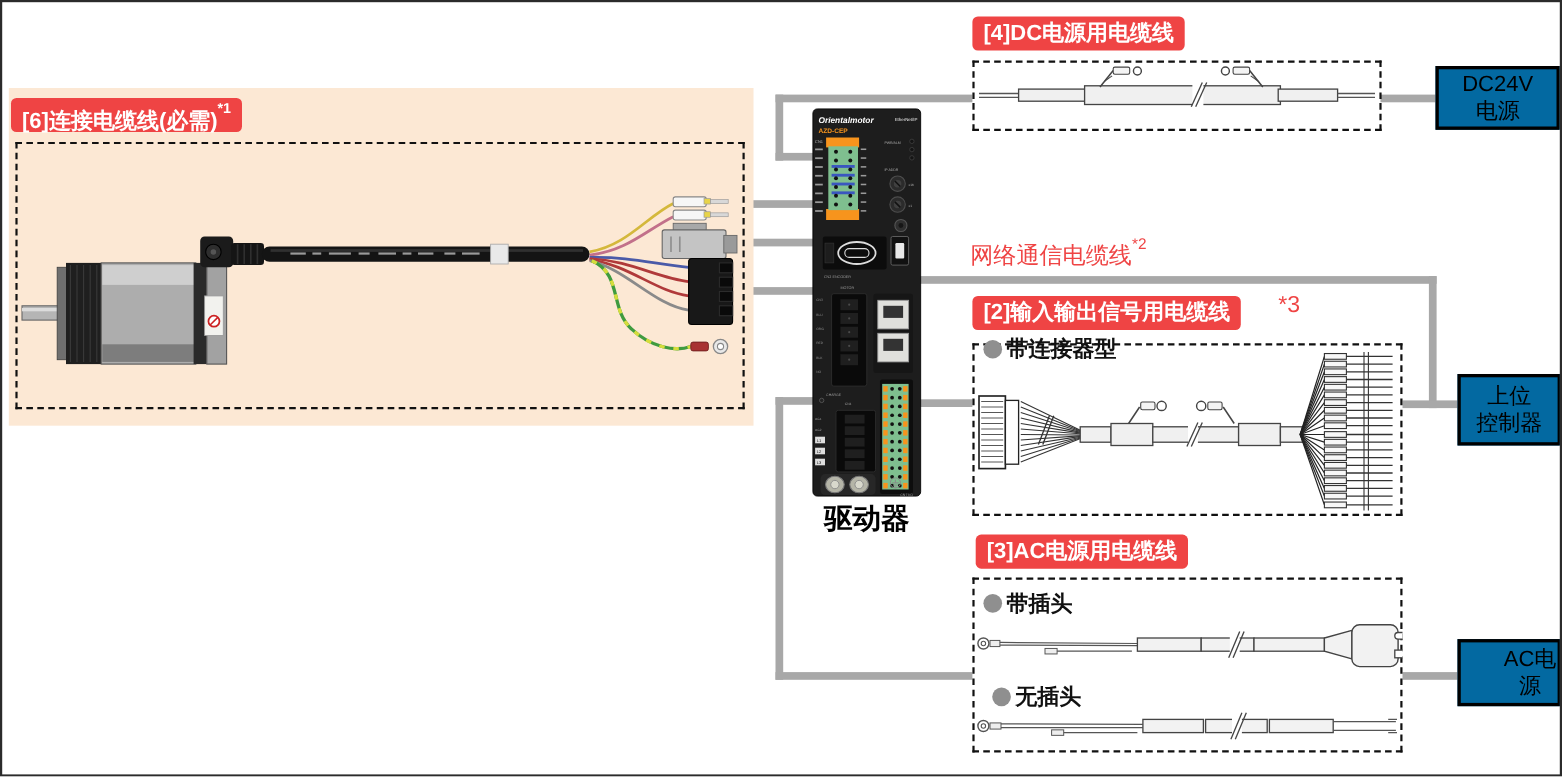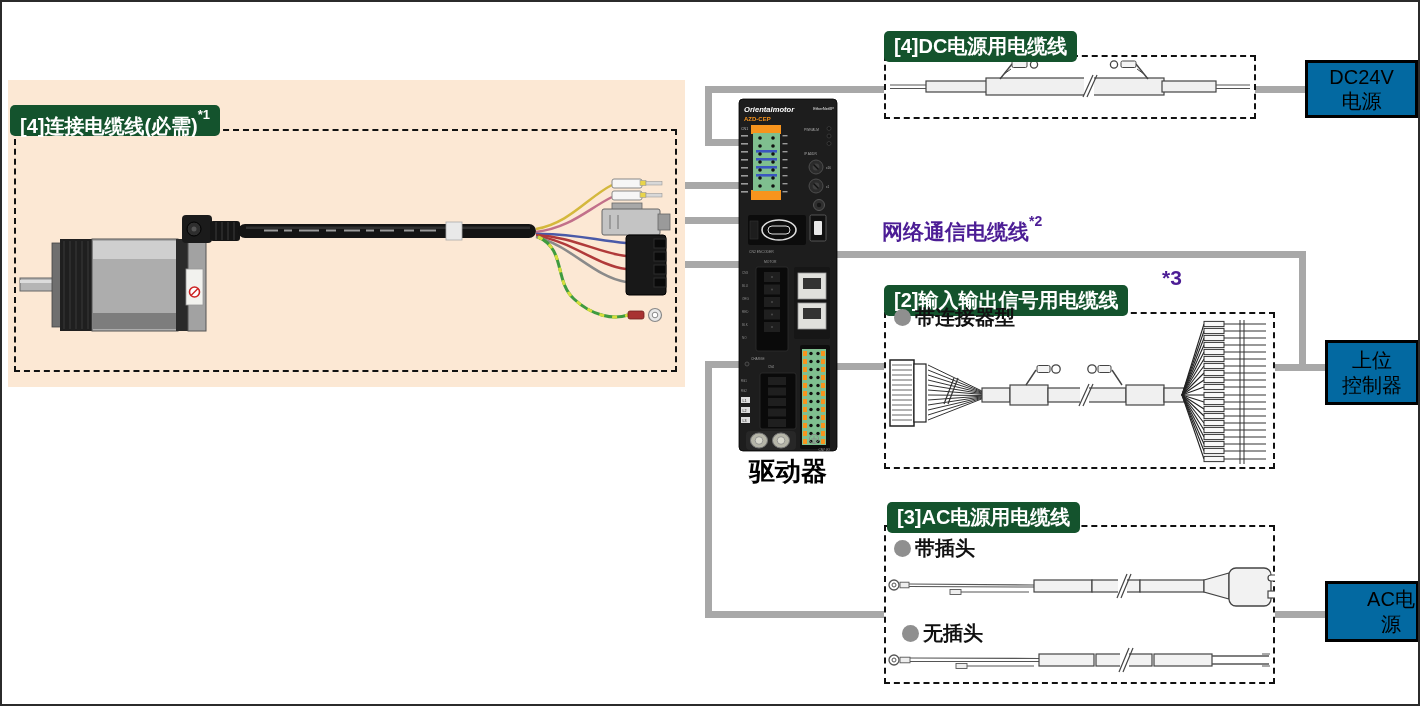--- a/index.html
+++ b/index.html
@@ -9,32 +9,32 @@
     font-family:"Liberation Sans","DejaVu Sans",sans-serif;
   }
   
   .cline{position:absolute;background:#a8a8a8;z-index:1;}
   
   .panel{position:absolute;background:#fce8d4;z-index:2;}
   
   .dashed{position:absolute;border:2px dashed #111;box-sizing:border-box;z-index:3;background:transparent;}
   
   .bluelabel{
-    position:absolute;z-index:6;background:#14532d;color:#fff;
+    position:absolute;z-index:6;background:#ef4444;color:#fff;
     height:31px;line-height:31px;padding:0 10px;border-radius:5px;
-    font-size:20px;font-weight:bold;white-space:nowrap;margin-top:16px;
+    font-size:20px;font-weight:bold;white-space:nowrap;
   }
   .bluelabel sup{font-size:13px;position:relative;top:-6px;font-weight:bold;}
   
   .endbox{
     position:absolute;z-index:5;background:#0369a1;border:3px solid #000;box-sizing:border-box;
     display:flex;flex-direction:column;align-items:center;justify-content:center;
     font-size:20px;line-height:1.22;color:#000;text-align:center;
   }
-  .blacktext{position:absolute;z-index:6;color:#4c1d95;font-weight:bold;white-space:nowrap;}
+  .blacktext{position:absolute;z-index:6;color:#ef4444;font-weight:normal;white-space:nowrap;}
   .blacktext sup{font-size:14px;position:relative;top:-5px;}
   .bullet-row{position:absolute;z-index:6;display:flex;align-items:center;gap:4px;
     font-size:20px;font-weight:bold;color:#111;white-space:nowrap;}
   .bullet-dot{width:17px;height:17px;border-radius:50%;background:#8f8f8f;display:inline-block;}
   .svgbox{position:absolute;z-index:4;}
   .drv{z-index:4;}
   .caption{position:absolute;z-index:6;font-size:26px;font-weight:bold;color:#000;text-align:center;}
 </style>
 </head>
 <body>
@@ -55,21 +55,21 @@
   <div class="cline" style="left:833px;top:361px;width:49px;height:7px;"></div>
   <div class="cline" style="left:1273px;top:362px;width:50px;height:7px;"></div>
 
   <div class="cline" style="left:703px;top:359px;width:37px;height:7px;"></div>
   <div class="cline" style="left:703px;top:359px;width:7px;height:257px;"></div>
   <div class="cline" style="left:703px;top:609px;width:179px;height:7px;"></div>
   <div class="cline" style="left:1273px;top:609px;width:50px;height:7px;"></div>
 
   <div class="panel" style="left:6px;top:78px;width:677px;height:307px;"></div>
   <div class="bluelabel" style="left:8px;top:87px;">
-    <span>[4]连接电缆线(必需)</span><sup>*1</sup>
+    <span>[6]连接电缆线(必需)</span><sup>*1</sup>
   </div>
   <div class="dashed" style="left:12px;top:127px;width:663px;height:243px;"></div>
 
   <svg class="svgbox" style="left:12px;top:127px;" width="663" height="243" viewBox="0 0 663 243">
 
     <rect x="6" y="149" width="34" height="13" fill="#b5b5b5" stroke="#666" stroke-width="1"></rect>
     <rect x="6" y="151" width="34" height="3" fill="#dcdcdc"></rect>
 
     <rect x="38" y="114" width="10" height="84" fill="#6f6f6f" stroke="#444" stroke-width="0.8"></rect>
     <rect x="46" y="110" width="32" height="92" fill="#1f1f1f"></rect>

